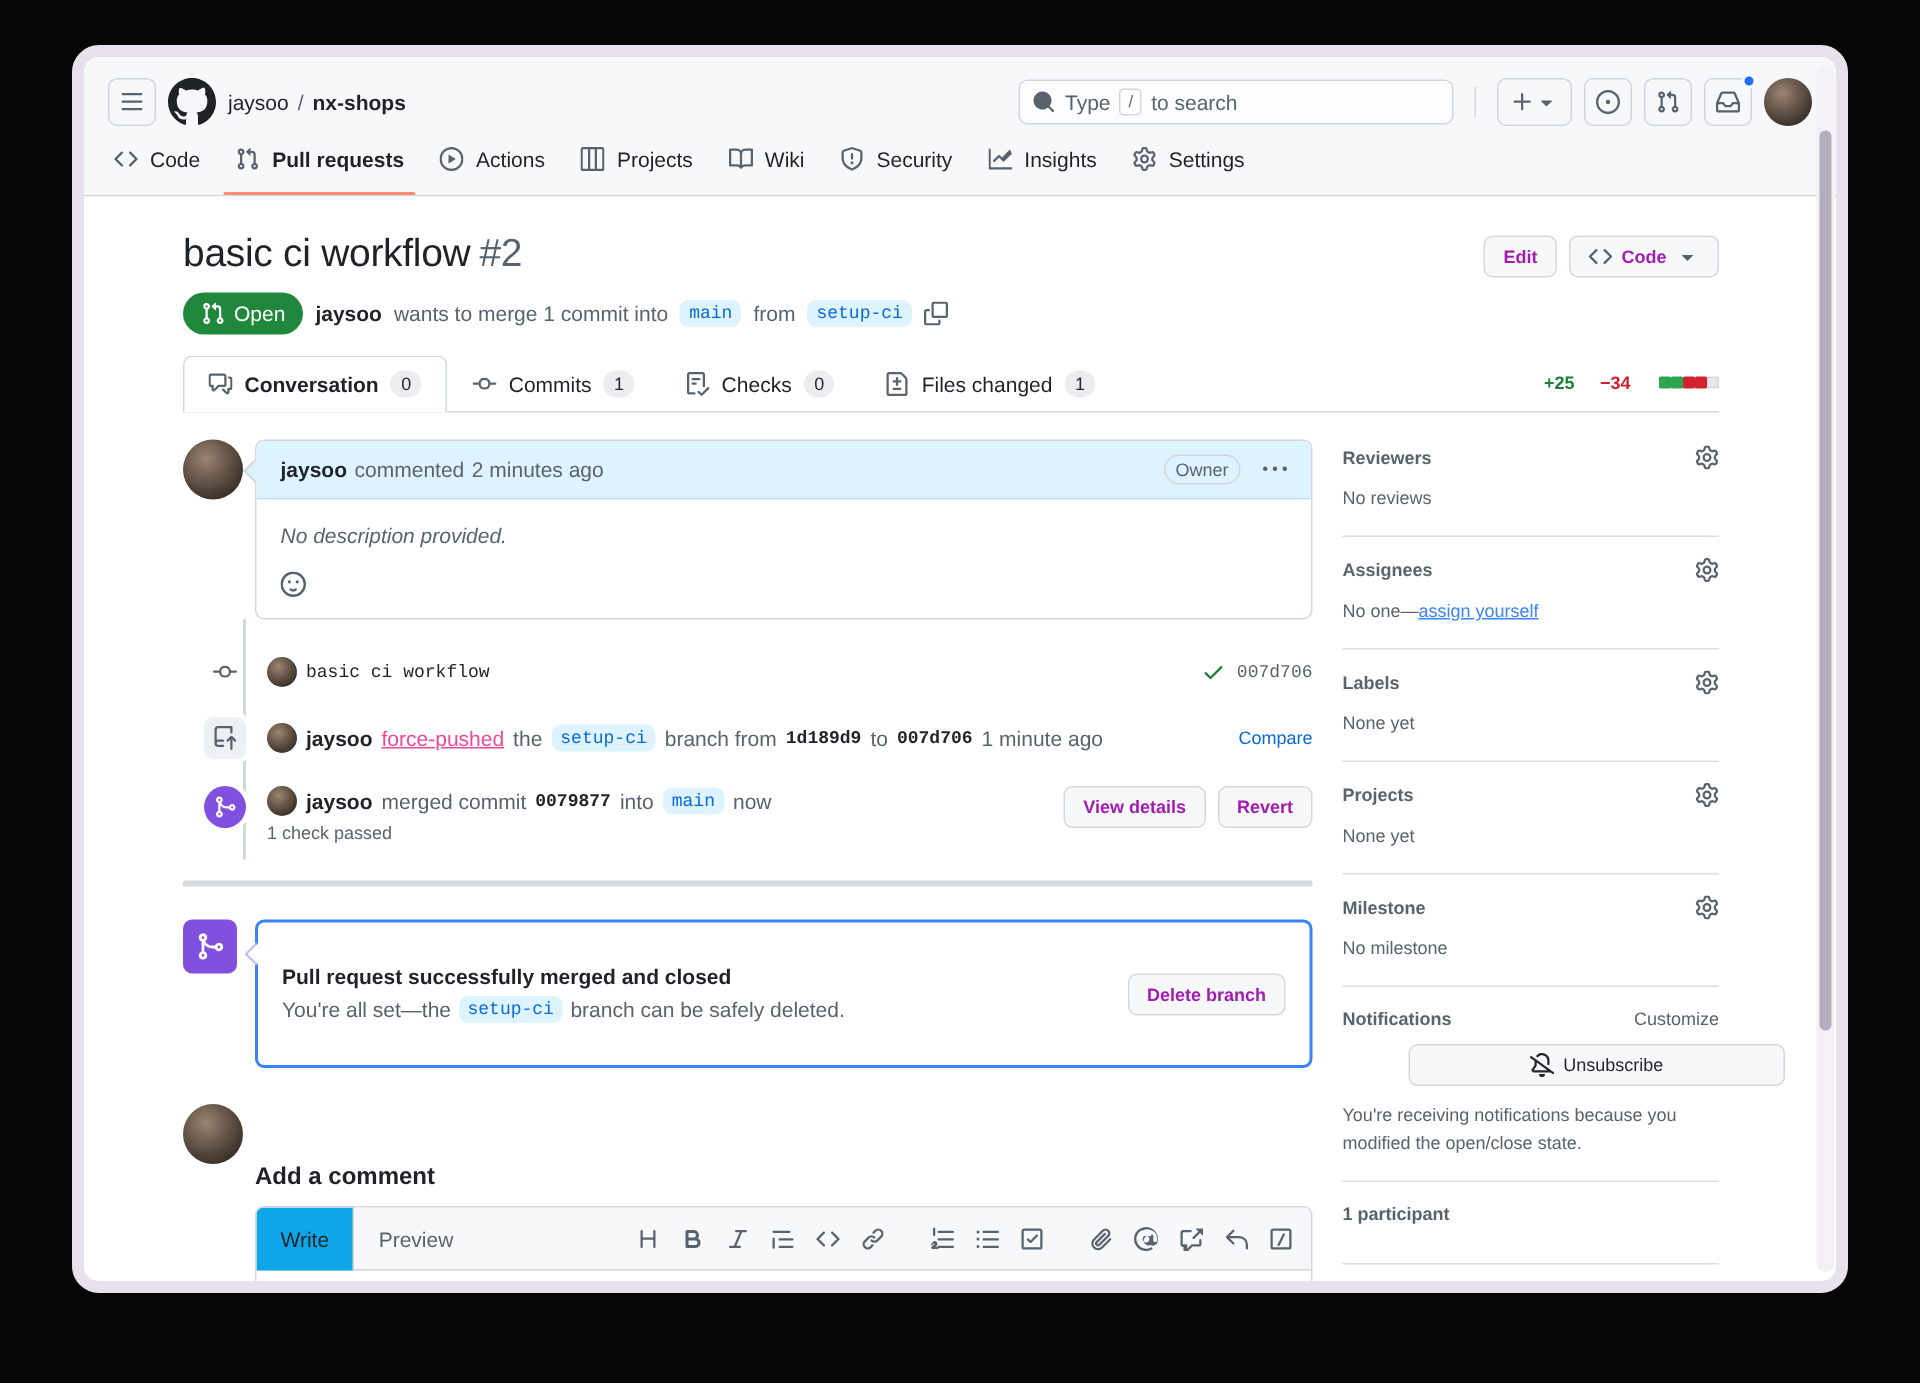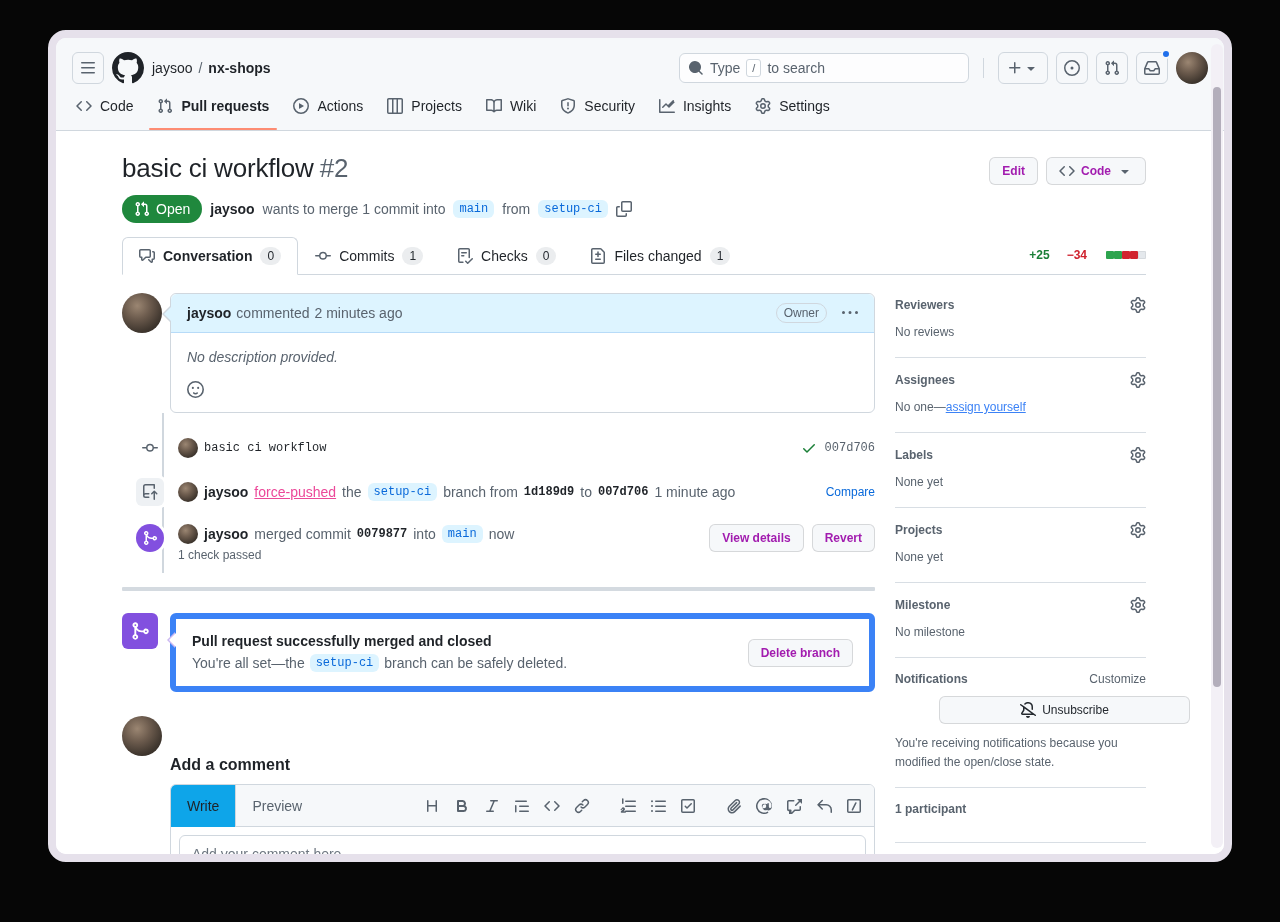--- a/index.html
+++ b/index.html
@@ -108,21 +108,21 @@
   .link-blue { color:#0969da; font-size:12px; cursor:pointer; text-decoration:none; }
   .fp-link { text-decoration:underline; color:#ec4899; }
   .sub-line { font-size:12px; color:#59636e; margin-top:4px; }
 
   .thick-divider { height:4px; background:#d4dae0; margin:14px 0 22px; border-radius:1px; }
 
   
   .banner-row { display:flex; gap:12px; align-items:flex-start; }
   .banner-icon { width:36px; height:36px; border-radius:6px; background:#8250df; color:#fff;
                  display:flex; align-items:center; justify-content:center; flex:none; }
-  .banner-box { position:relative; flex:1; border:6px solid #3b82f6; border-radius:6px; padding:14px 16px;
+  .banner-box { position:relative; flex:1; border:2px solid #3b82f6; border-radius:6px; padding:28px 16px;
                 display:flex; align-items:center; gap:12px;justify-content:center; }
   .banner-box::before { content:""; position:absolute; top:13px; left:-9px; border:8px solid transparent; border-right-color:#cbb8f2; border-left:0; }
   .banner-box::after  { content:""; position:absolute; top:14px; left:-7px; border:7px solid transparent; border-right-color:#fff; border-left:0; }
   .banner-title { font-size:14px; font-weight:700; color:#1f2328; }
   .banner-sub { font-size:14px; color:#59636e; margin-top:5px; display:flex; align-items:center; gap:5px; flex-wrap:wrap; }
 
   
   .add-comment { display:flex; gap:8px; margin-top:24px; padding-bottom:10px; }
   .ac-right { flex:1;margin-top:32px; }
   .ac-heading { font-size:16px; font-weight:600; color:#1f2328; padding:8px 0 10px; }

